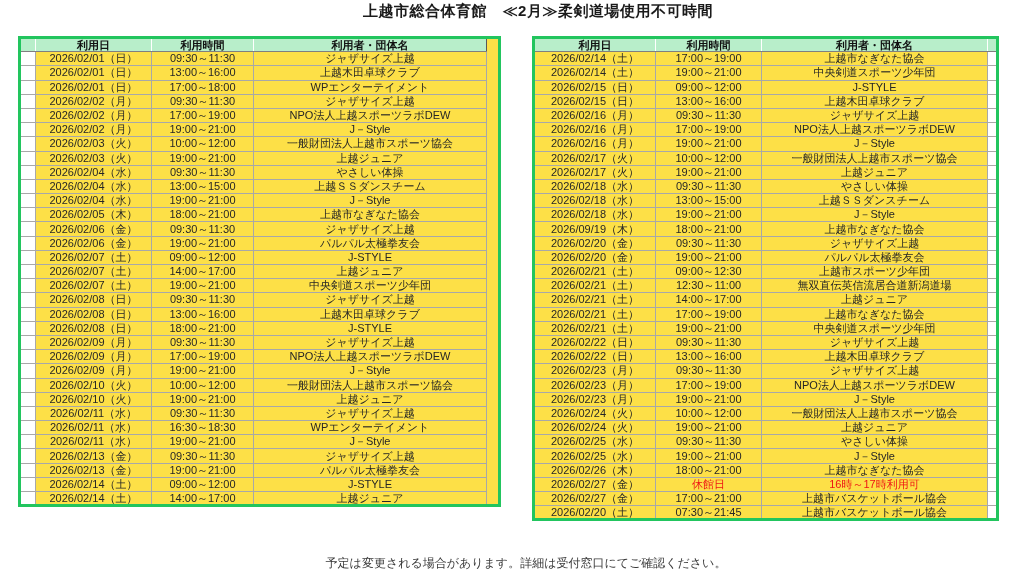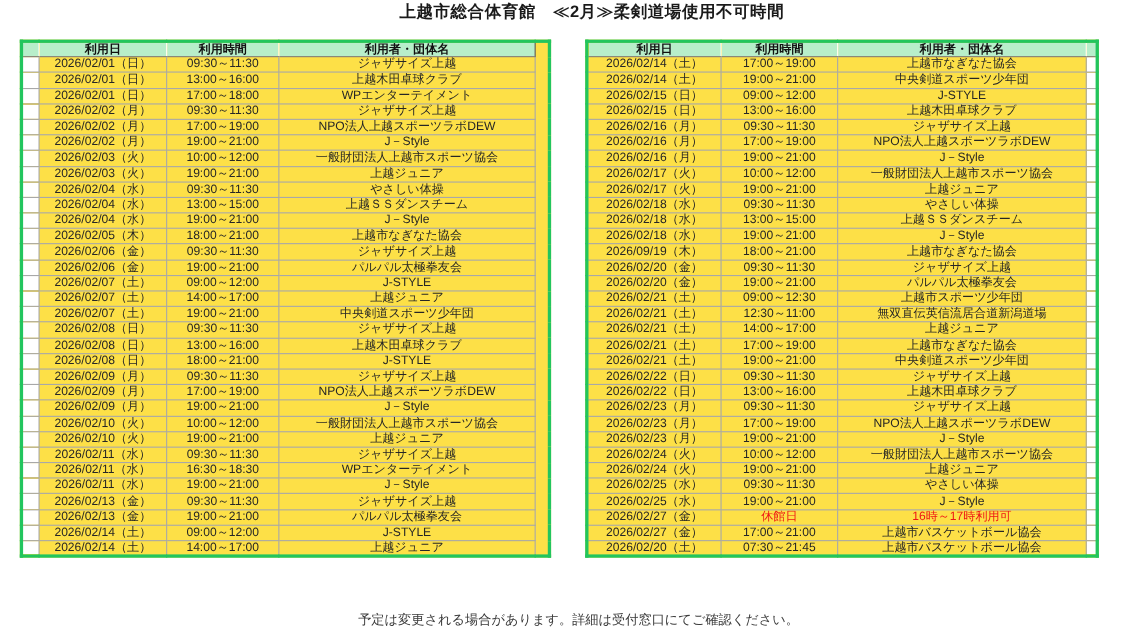--- a/index.html
+++ b/index.html
@@ -436,20 +436,26 @@
           <td>やさしい体操</td>
           <td class="spacer"></td>
         </tr>
         <tr>
           <td>2026/02/25（水）</td>
           <td>19:00～21:00</td>
           <td>J－Style</td>
           <td class="spacer"></td>
         </tr>
         <tr>
+          <td>2026/02/26（木）</td>
+          <td>18:00～21:00</td>
+          <td>上越市なぎなた協会</td>
+          <td class="spacer"></td>
+        </tr>
+        <tr>
           <td>2026/02/27（金）</td>
           <td class="alert">休館日</td>
           <td class="alert">16時～17時利用可</td>
           <td class="spacer"></td>
         </tr>
         <tr>
           <td>2026/02/27（金）</td>
           <td>17:00～21:00</td>
           <td>上越市バスケットボール協会</td>
           <td class="spacer"></td>

